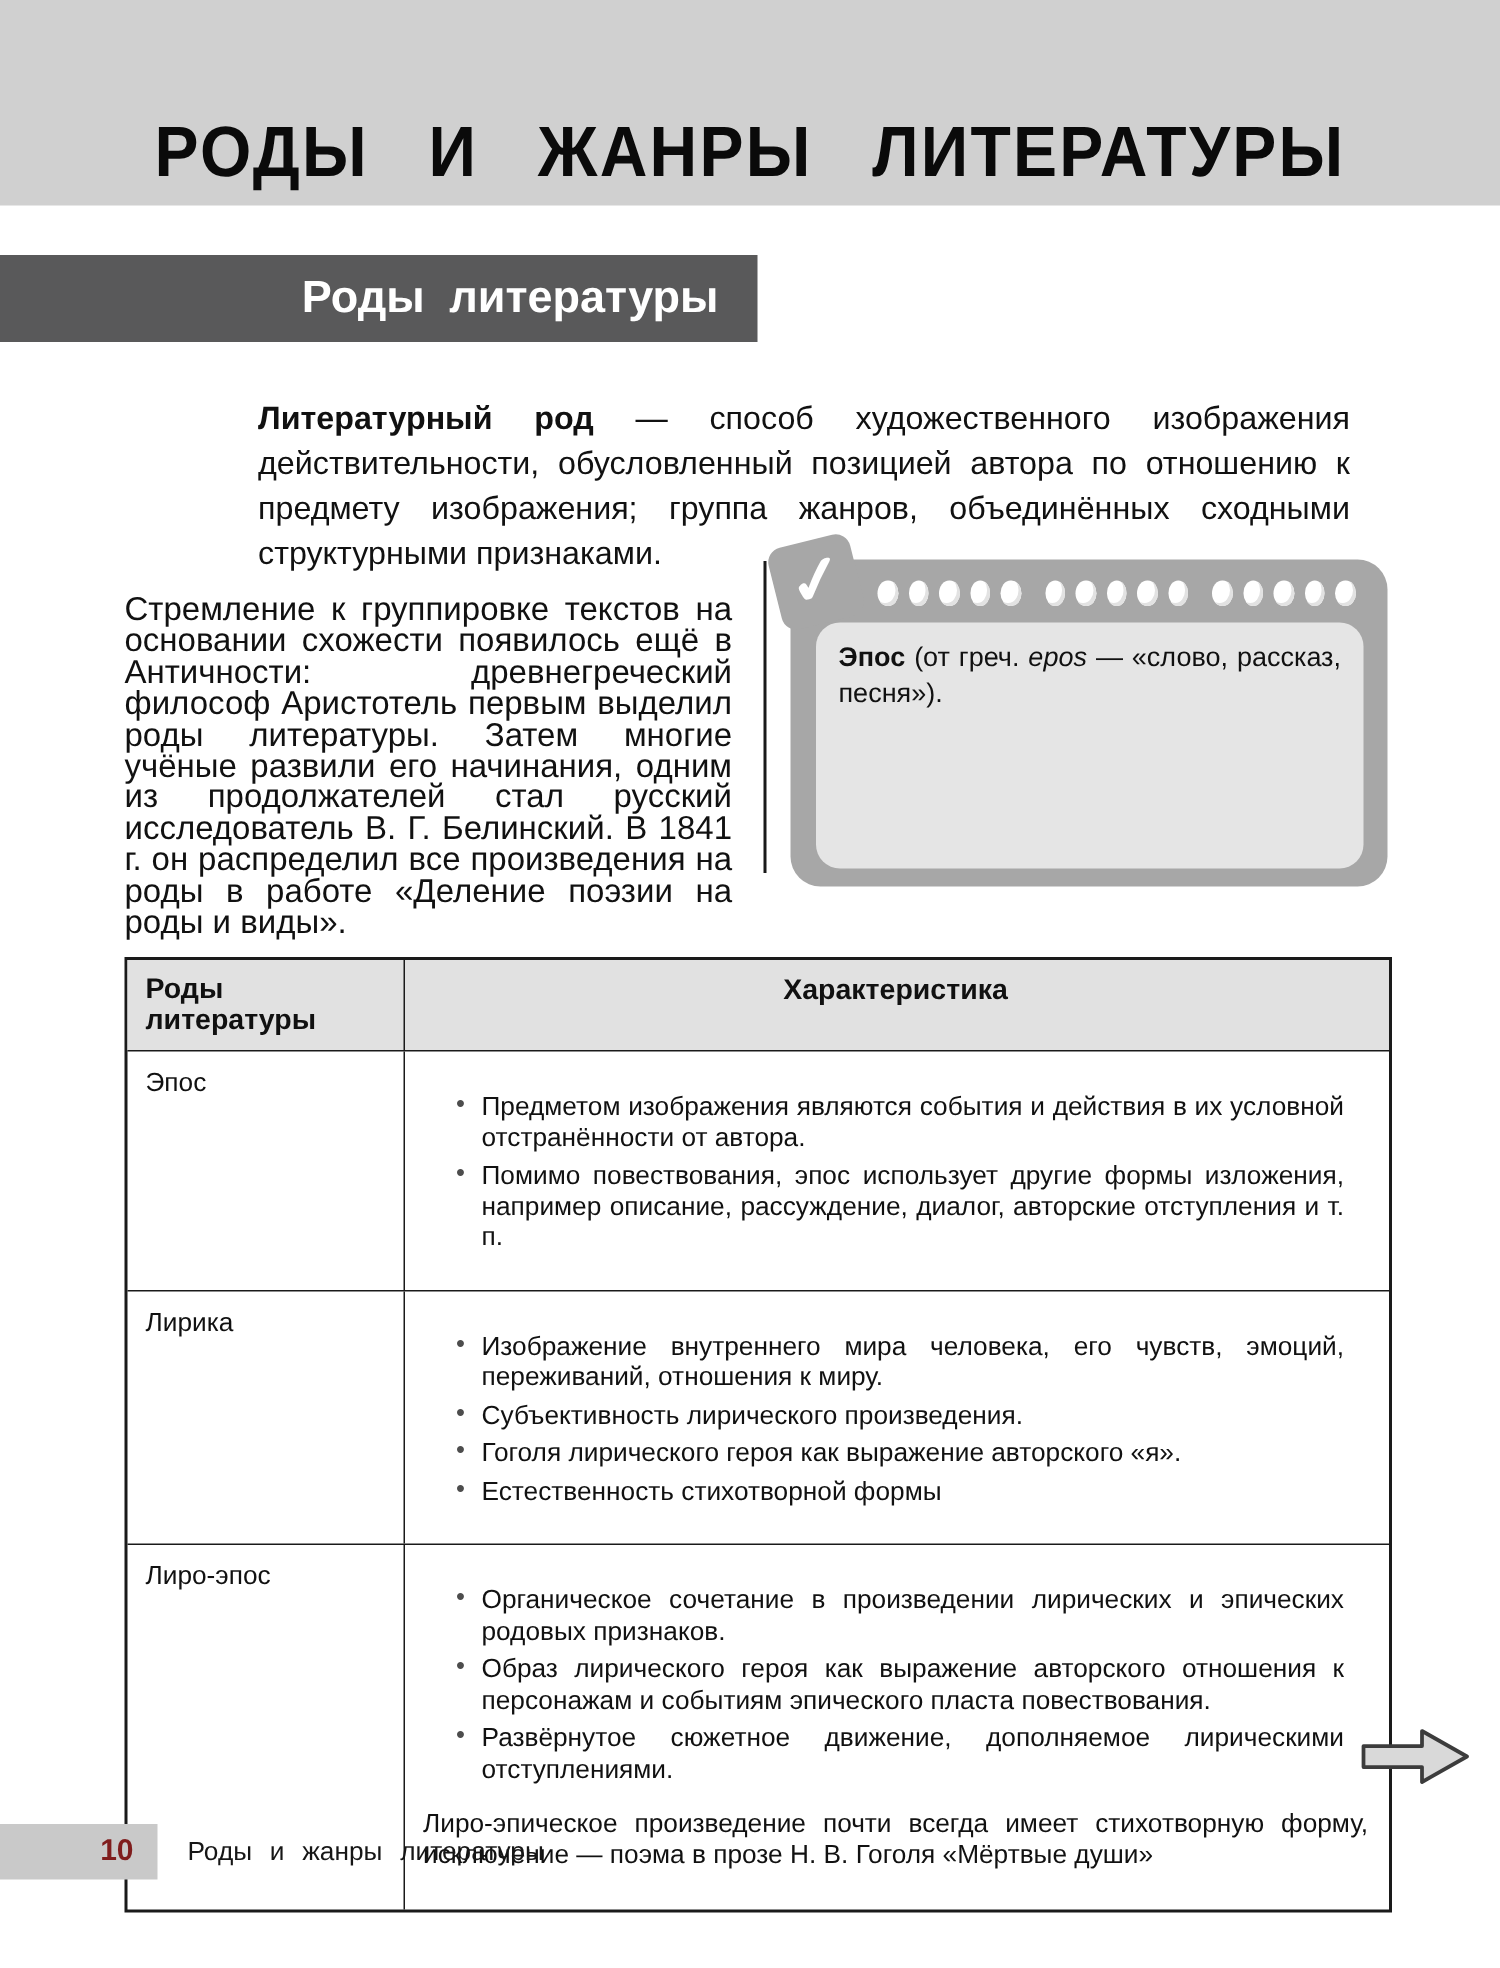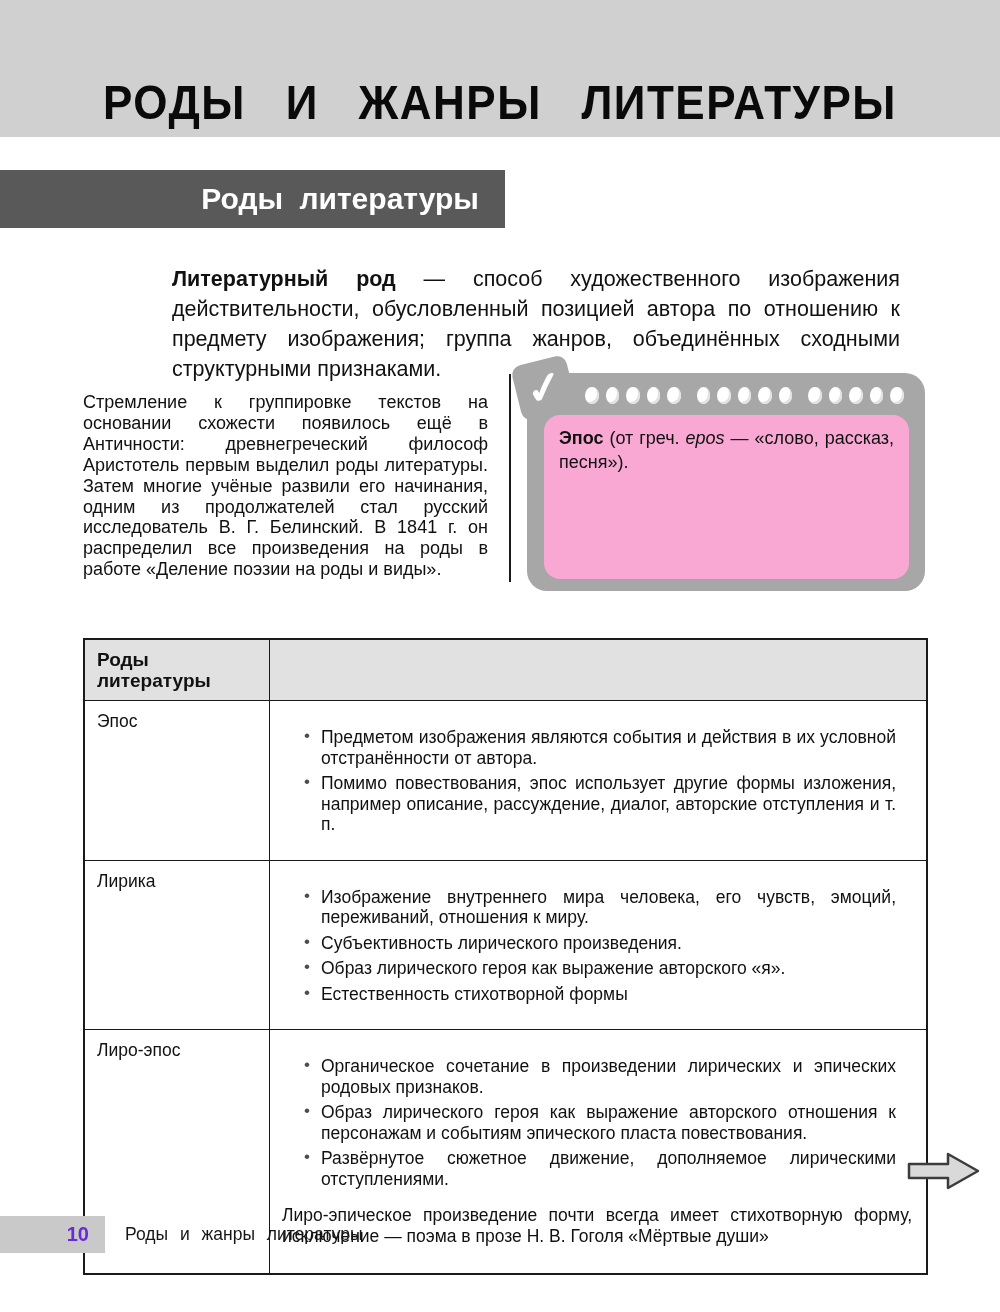--- a/index.html
+++ b/index.html
@@ -28,21 +28,21 @@
   
   .definition {
     position:absolute; left:172px; top:242px; width:728px;
     font-size:21.5px; line-height:30px; text-align:justify;
   }
   .rich-b { font-weight:bold; }
   .rich-i { font-style:italic; }
   
   .intro {
     position:absolute; left:83px; top:374px; width:405px;
-    font-size:18px; line-height:20.9px; text-align:justify;
+    font-size:22px; line-height:20.9px; text-align:justify;
   }
   .v-divider {
     position:absolute; left:509px; top:374px; width:2px; height:208px; background:#1a1a1a;
   }
   
   .note-box {
     position:absolute; left:527px; top:373px; width:398px; height:218px;
     background:#a7a7a7; border-radius:20px;
   }
   .check-badge {
@@ -55,21 +55,21 @@
     position:absolute; left:58px; top:13px; right:14px; height:18px;
     display:flex; align-items:center;
   }
   .hole {
     width:17px; height:17px; border-radius:50%; background:#ffffff; margin-right:7px;
     box-shadow:inset -2px -2px 0 0 #e2e2e2;
   }
   .hole-gap { margin-left:9px; }
   .note-inner {
     position:absolute; left:17px; right:16px; top:42px; bottom:12px;
-    background:#f9a8d4; border-radius:16px; padding:11px 15px; box-sizing:border-box;
+    background:#e5e5e5; border-radius:16px; padding:11px 15px; box-sizing:border-box;
     font-size:18px; line-height:24px; text-align:justify;
   }
   .note-entry { margin:0 0 4px 0; }
   
   .rl-table {
     position:absolute; left:83px; top:638px; width:845px;
     border:2px solid #1a1a1a; box-sizing:border-box; background:#fff;
     font-size:17.5px; line-height:20.5px;
   }
   .t-row { display:grid; grid-template-columns:185px 1fr; border-top:1.5px solid #1a1a1a; }
@@ -88,21 +88,21 @@
   }
   .row-note { margin-top:5px; text-align:justify; }
   
   .continue-arrow { position:absolute; left:906px; top:1150px; width:76px; height:42px; }
   
   .footer-pagebox {
     position:absolute; left:0; top:1216px; width:105px; height:37px; background:#c9c9c9;
     display:flex; align-items:center; justify-content:flex-end; padding-right:16px;
     box-sizing:border-box;
   }
-  .page-number { font-size:20px; font-weight:bold; color:#6d28d9; }
+  .page-number { font-size:20px; font-weight:bold; color:#7f1d1d; }
   .running-title {
     position:absolute; left:125px; top:1216px; height:37px; display:flex; align-items:center;
     font-size:17.5px; word-spacing:7px; color:#161616;
   }
 </style>
 </head>
 <body>
 
 <div class="page">
 
@@ -142,39 +142,40 @@
         <span class="hole"></span>
       </div>
     <div class="note-inner">
       <p class="note-entry"><span class="rich-b">Эпос</span><span> (от греч. </span><span class="rich-i">epos</span><span> — «слово, рассказ, песня»).</span></p>
     </div>
   </div>
 
   <div class="rl-table">
     <div class="t-row t-head">
       <div class="t-cell-left">Роды  литературы</div>
+      <div class="t-cell-right">Характеристика</div>
     </div>
 
     <div class="t-row">
       <div class="t-cell-left">Эпос</div>
       <div class="t-cell-right">
         <ul class="bullet-list">
             <li>Предметом изображения являются события и действия в их условной отстранённости от автора.</li>
             <li>Помимо повествования, эпос использует другие формы изложения, например описание, рассуждение, диалог, авторские отступления и т. п.</li>
           </ul>
       </div>
     </div>
 
     <div class="t-row">
       <div class="t-cell-left">Лирика</div>
       <div class="t-cell-right">
         <ul class="bullet-list">
             <li>Изображение внутреннего мира человека, его чувств, эмоций, переживаний, отношения к миру.</li>
             <li>Субъективность лирического произведения.</li>
-            <li>Образ лирического героя как выражение авторского «я».</li>
+            <li>Гоголя лирического героя как выражение авторского «я».</li>
             <li>Естественность стихотворной формы</li>
           </ul>
       </div>
     </div>
 
     <div class="t-row">
       <div class="t-cell-left">Лиро-эпос</div>
       <div class="t-cell-right">
         <ul class="bullet-list">
             <li>Органическое сочетание в произведении лирических и эпических родовых признаков.</li>

